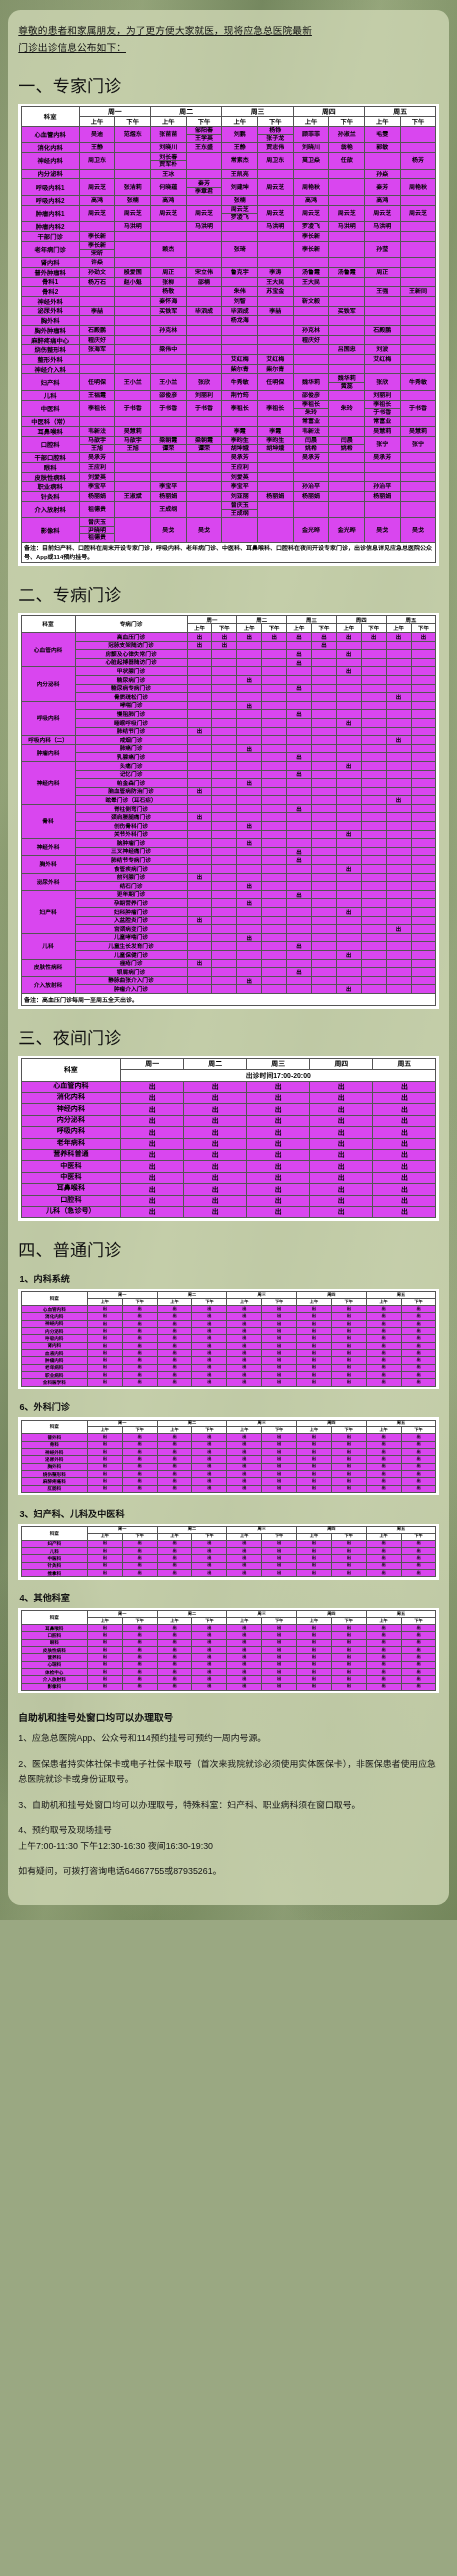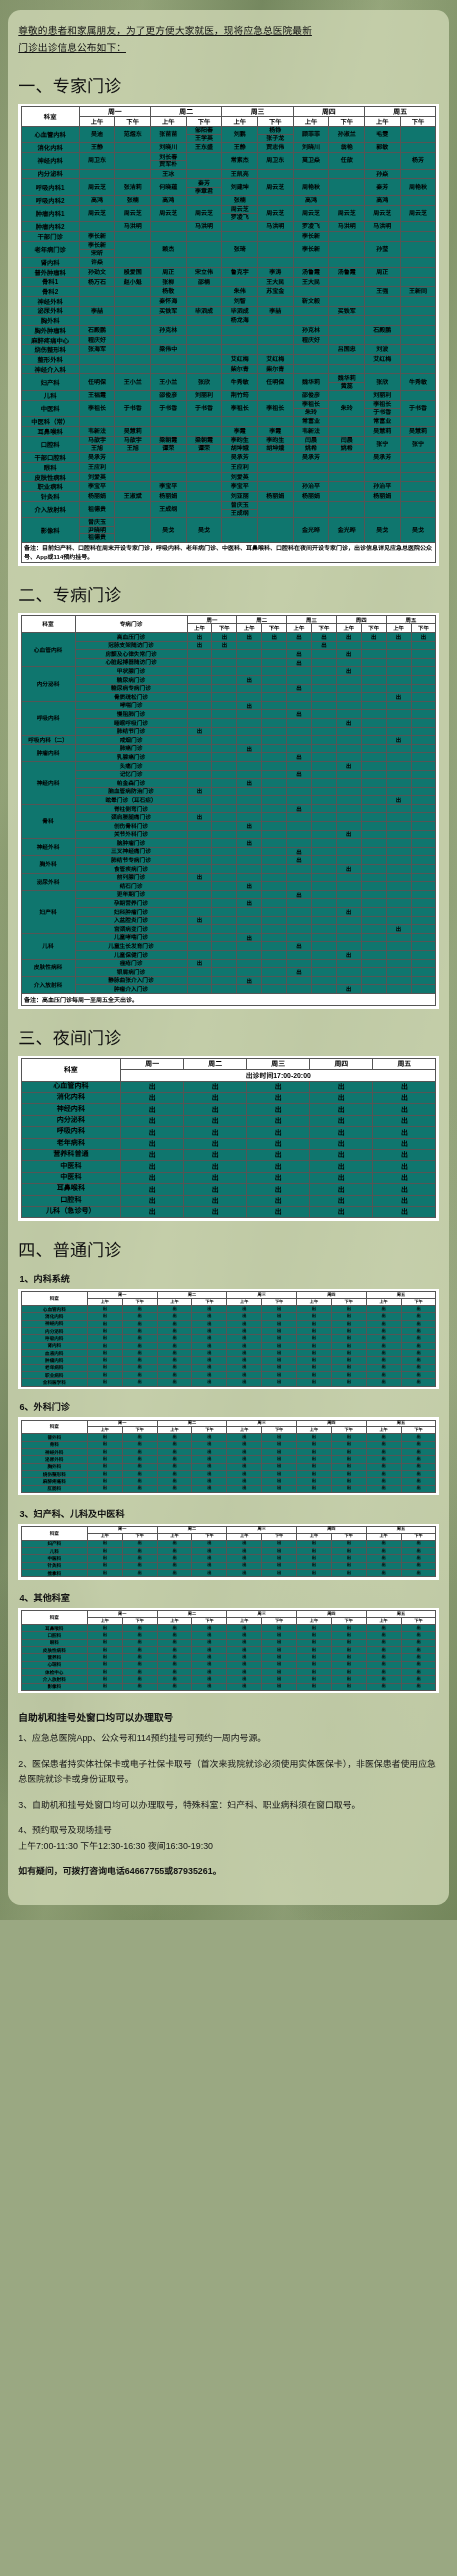--- a/index.html
+++ b/index.html
@@ -60,21 +60,21 @@
     margin: 10.3px 0 4px 1.1px;
   }
   .tbl-wrap {
     background: #ffffff;
     padding: 2.3px;
     overflow: hidden;
   }
   table.sched {
     border-collapse: collapse;
     width: 100%;
-    background: #0f766e;
+    background: #d946ef;
     table-layout: fixed;
   }
   table.sched td, table.sched th {
     border: 0.6px solid #555;
     text-align: center;
     vertical-align: middle;
     color: #000;
     font-weight: bold;
     padding: 0.6px 0;
     line-height: 1.12;
@@ -107,21 +107,21 @@
   .t4 td, .t4 th { font-size: 4.2px; height: 6.9px; line-height:1.05; }
   .t4 .dept { font-size: 4.6px; }
   .notice-title {
     font-size: 9.7px; font-weight: bold; color:#111;
     margin: 17px 0 6.9px 0;
   }
   .notice-p {
     font-size: 8.9px; line-height: 1.72; color:#141414;
     margin: 0 0 10.3px 0;
   }
-  .notice-p.last { font-weight: bold; margin-top: 6px; }
+  .notice-p.last { font-weight: normal; margin-top: 6px; }
 </style>
 </head>
 <body>
 
 <div id="bg-photo"></div>
 
 <div class="page">
 
   <p class="intro">
     <span>尊敬的患者和家属朋友，为了更方便大家就医，现将应急总医院最新</span><br>

